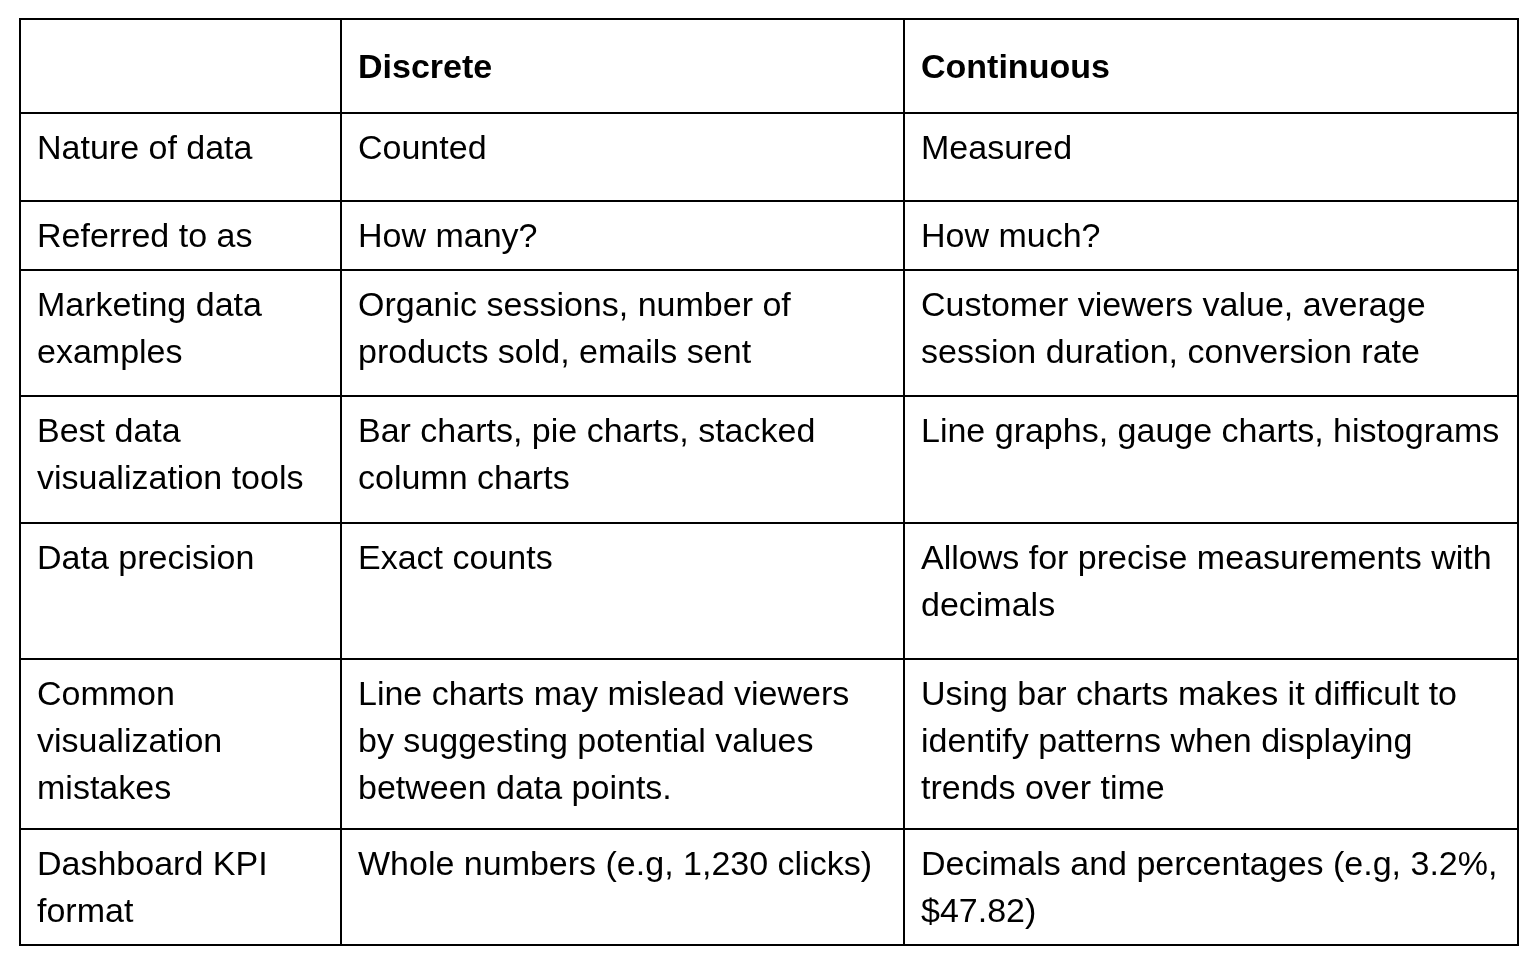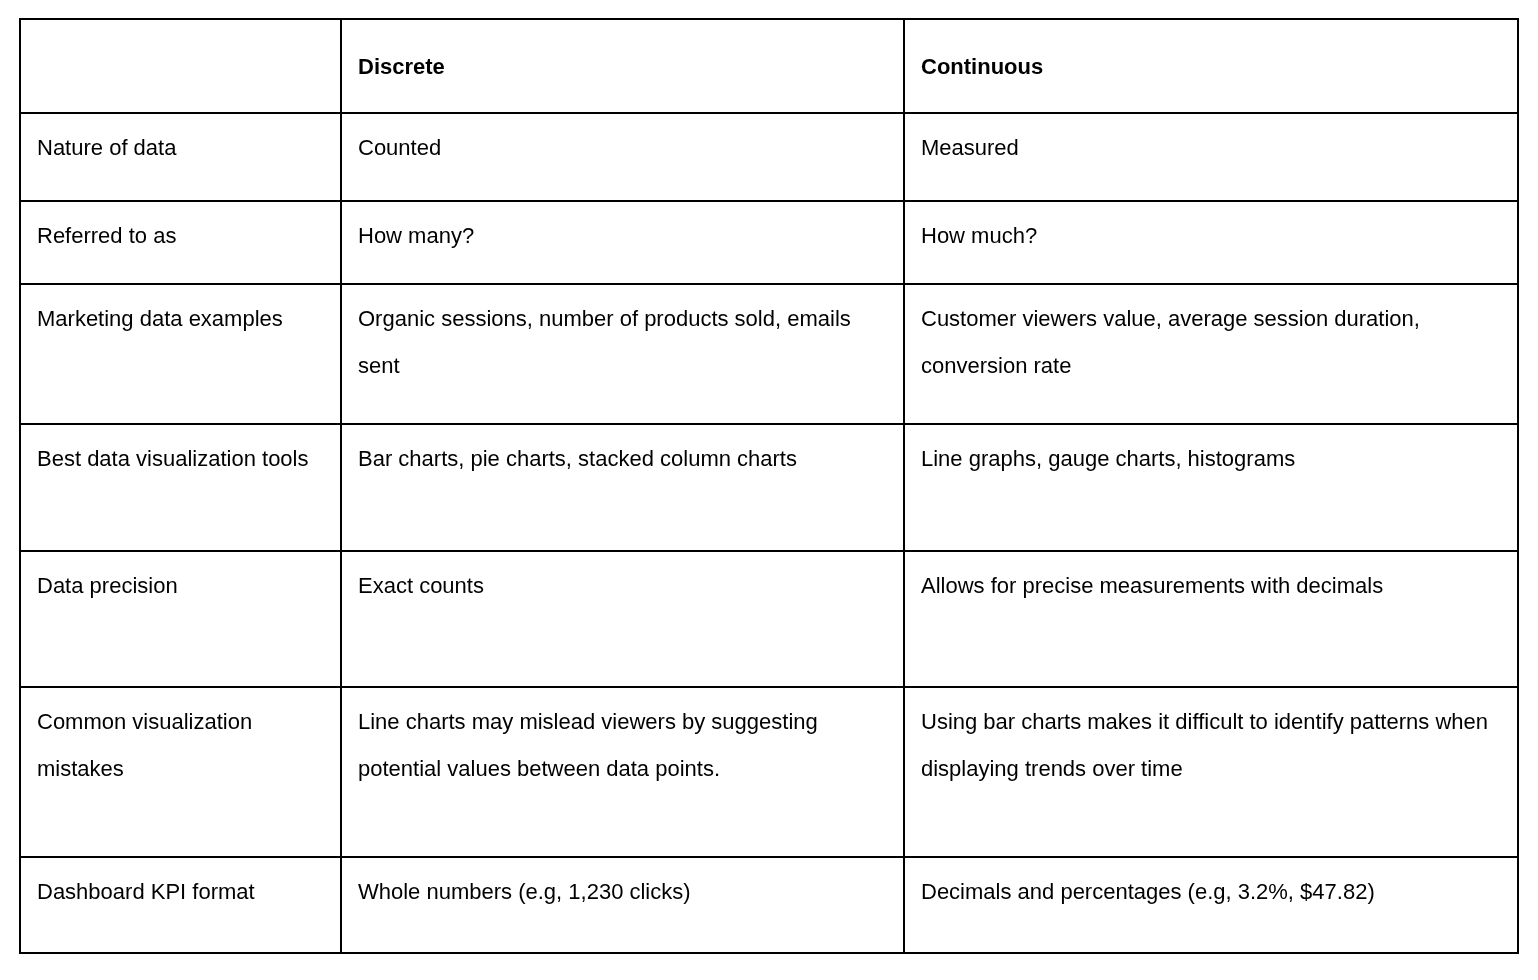--- a/index.html
+++ b/index.html
@@ -22,42 +22,42 @@
     position: absolute;
     left: 19px;
     top: 18px;
     width: 1498px;
     border-collapse: collapse;
     table-layout: fixed;
   }
   table.compare th,
   table.compare td {
     border: 2px solid #000000;
-    font-size: 22px;
+    font-size: 34px;
     line-height: 47px;
     padding: 10px 16px 10px 16px;
     text-align: left;
     overflow: hidden;
     word-wrap: break-word;
   }
   table.compare th {
     font-weight: bold;
     vertical-align: middle;
   }
   table.compare td {
     font-weight: normal;
     vertical-align: top;
   }
   col.c1 { width: 321px; }
   col.c2 { width: 563px; }
   col.c3 { width: 614px; }
   tr.h-header { height: 94px; }
   tr.h-r0 { height: 88px; }
-  tr.h-r1 { height: 83px; margin-top: 28px; }
-  tr.h-r2 { height: 140px; }
+  tr.h-r1 { height: 69px; margin-top: 28px; }
+  tr.h-r2 { height: 126px; }
   tr.h-r3 { height: 127px; }
   tr.h-r4 { height: 136px; }
   tr.h-r5 { height: 170px; border-radius: 30px; }
   tr.h-r6 { height: 96px; }
 </style>
 </head>
 <body>
 
 <div class="doc-canvas">
   <table class="compare">

